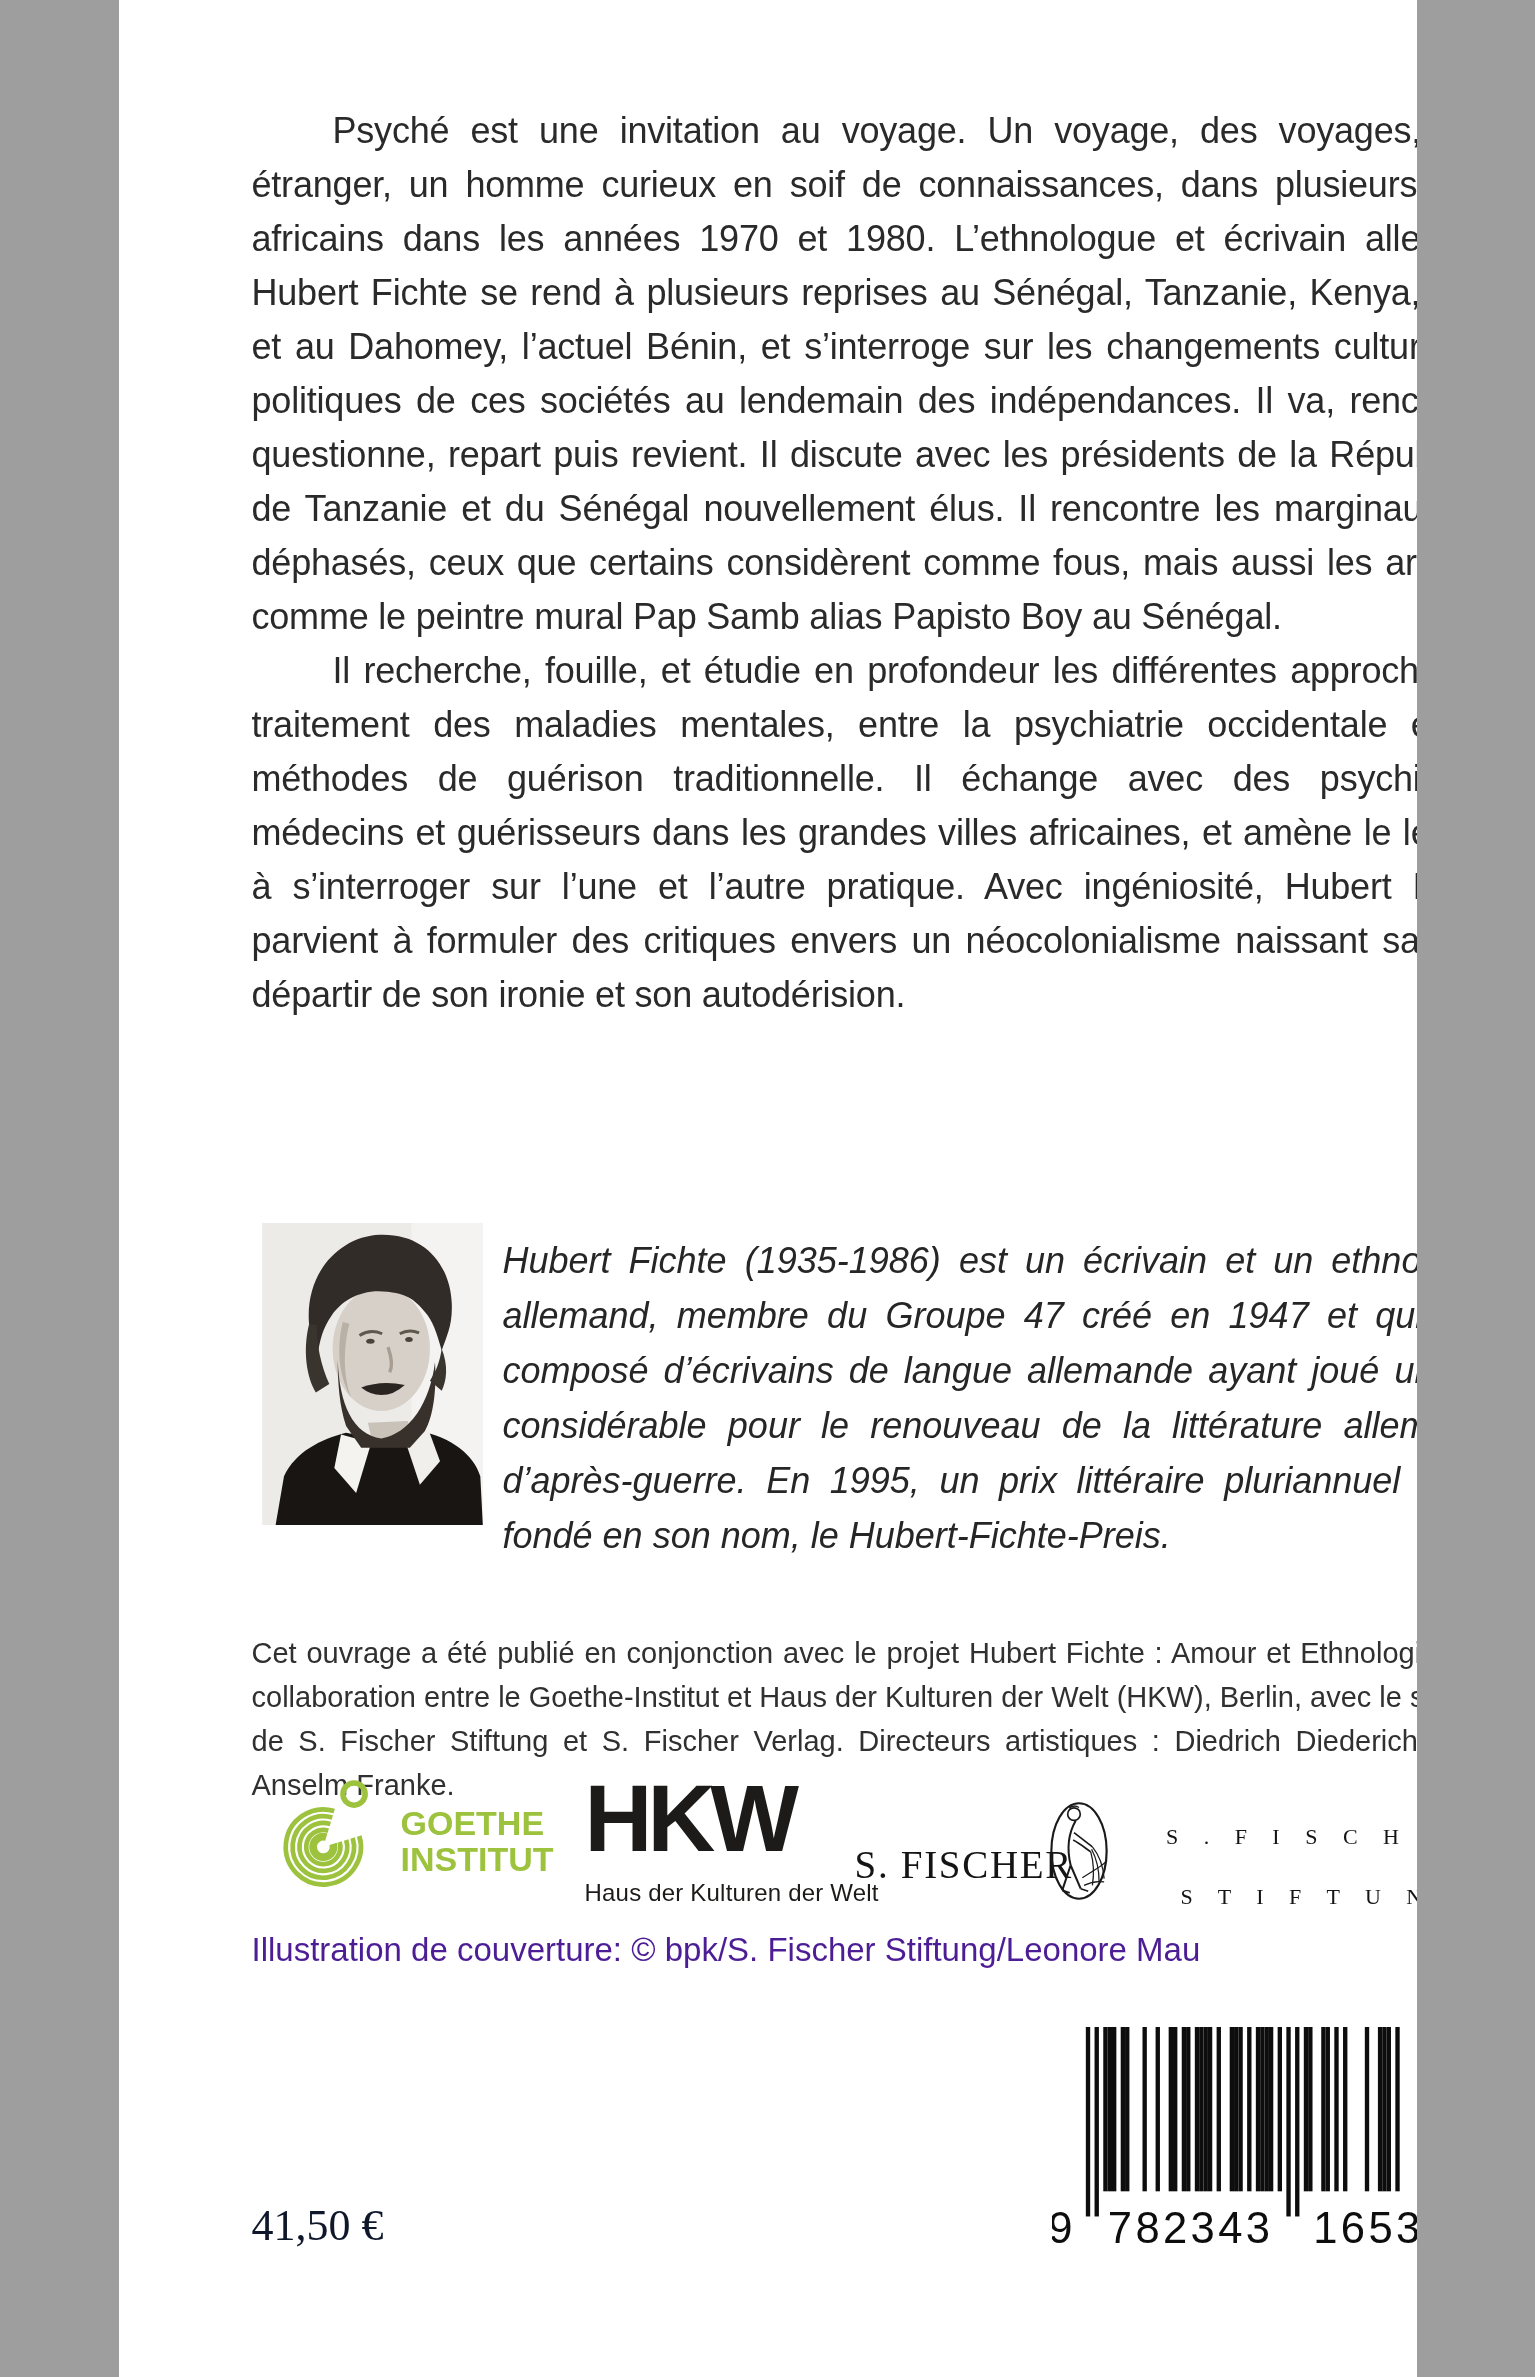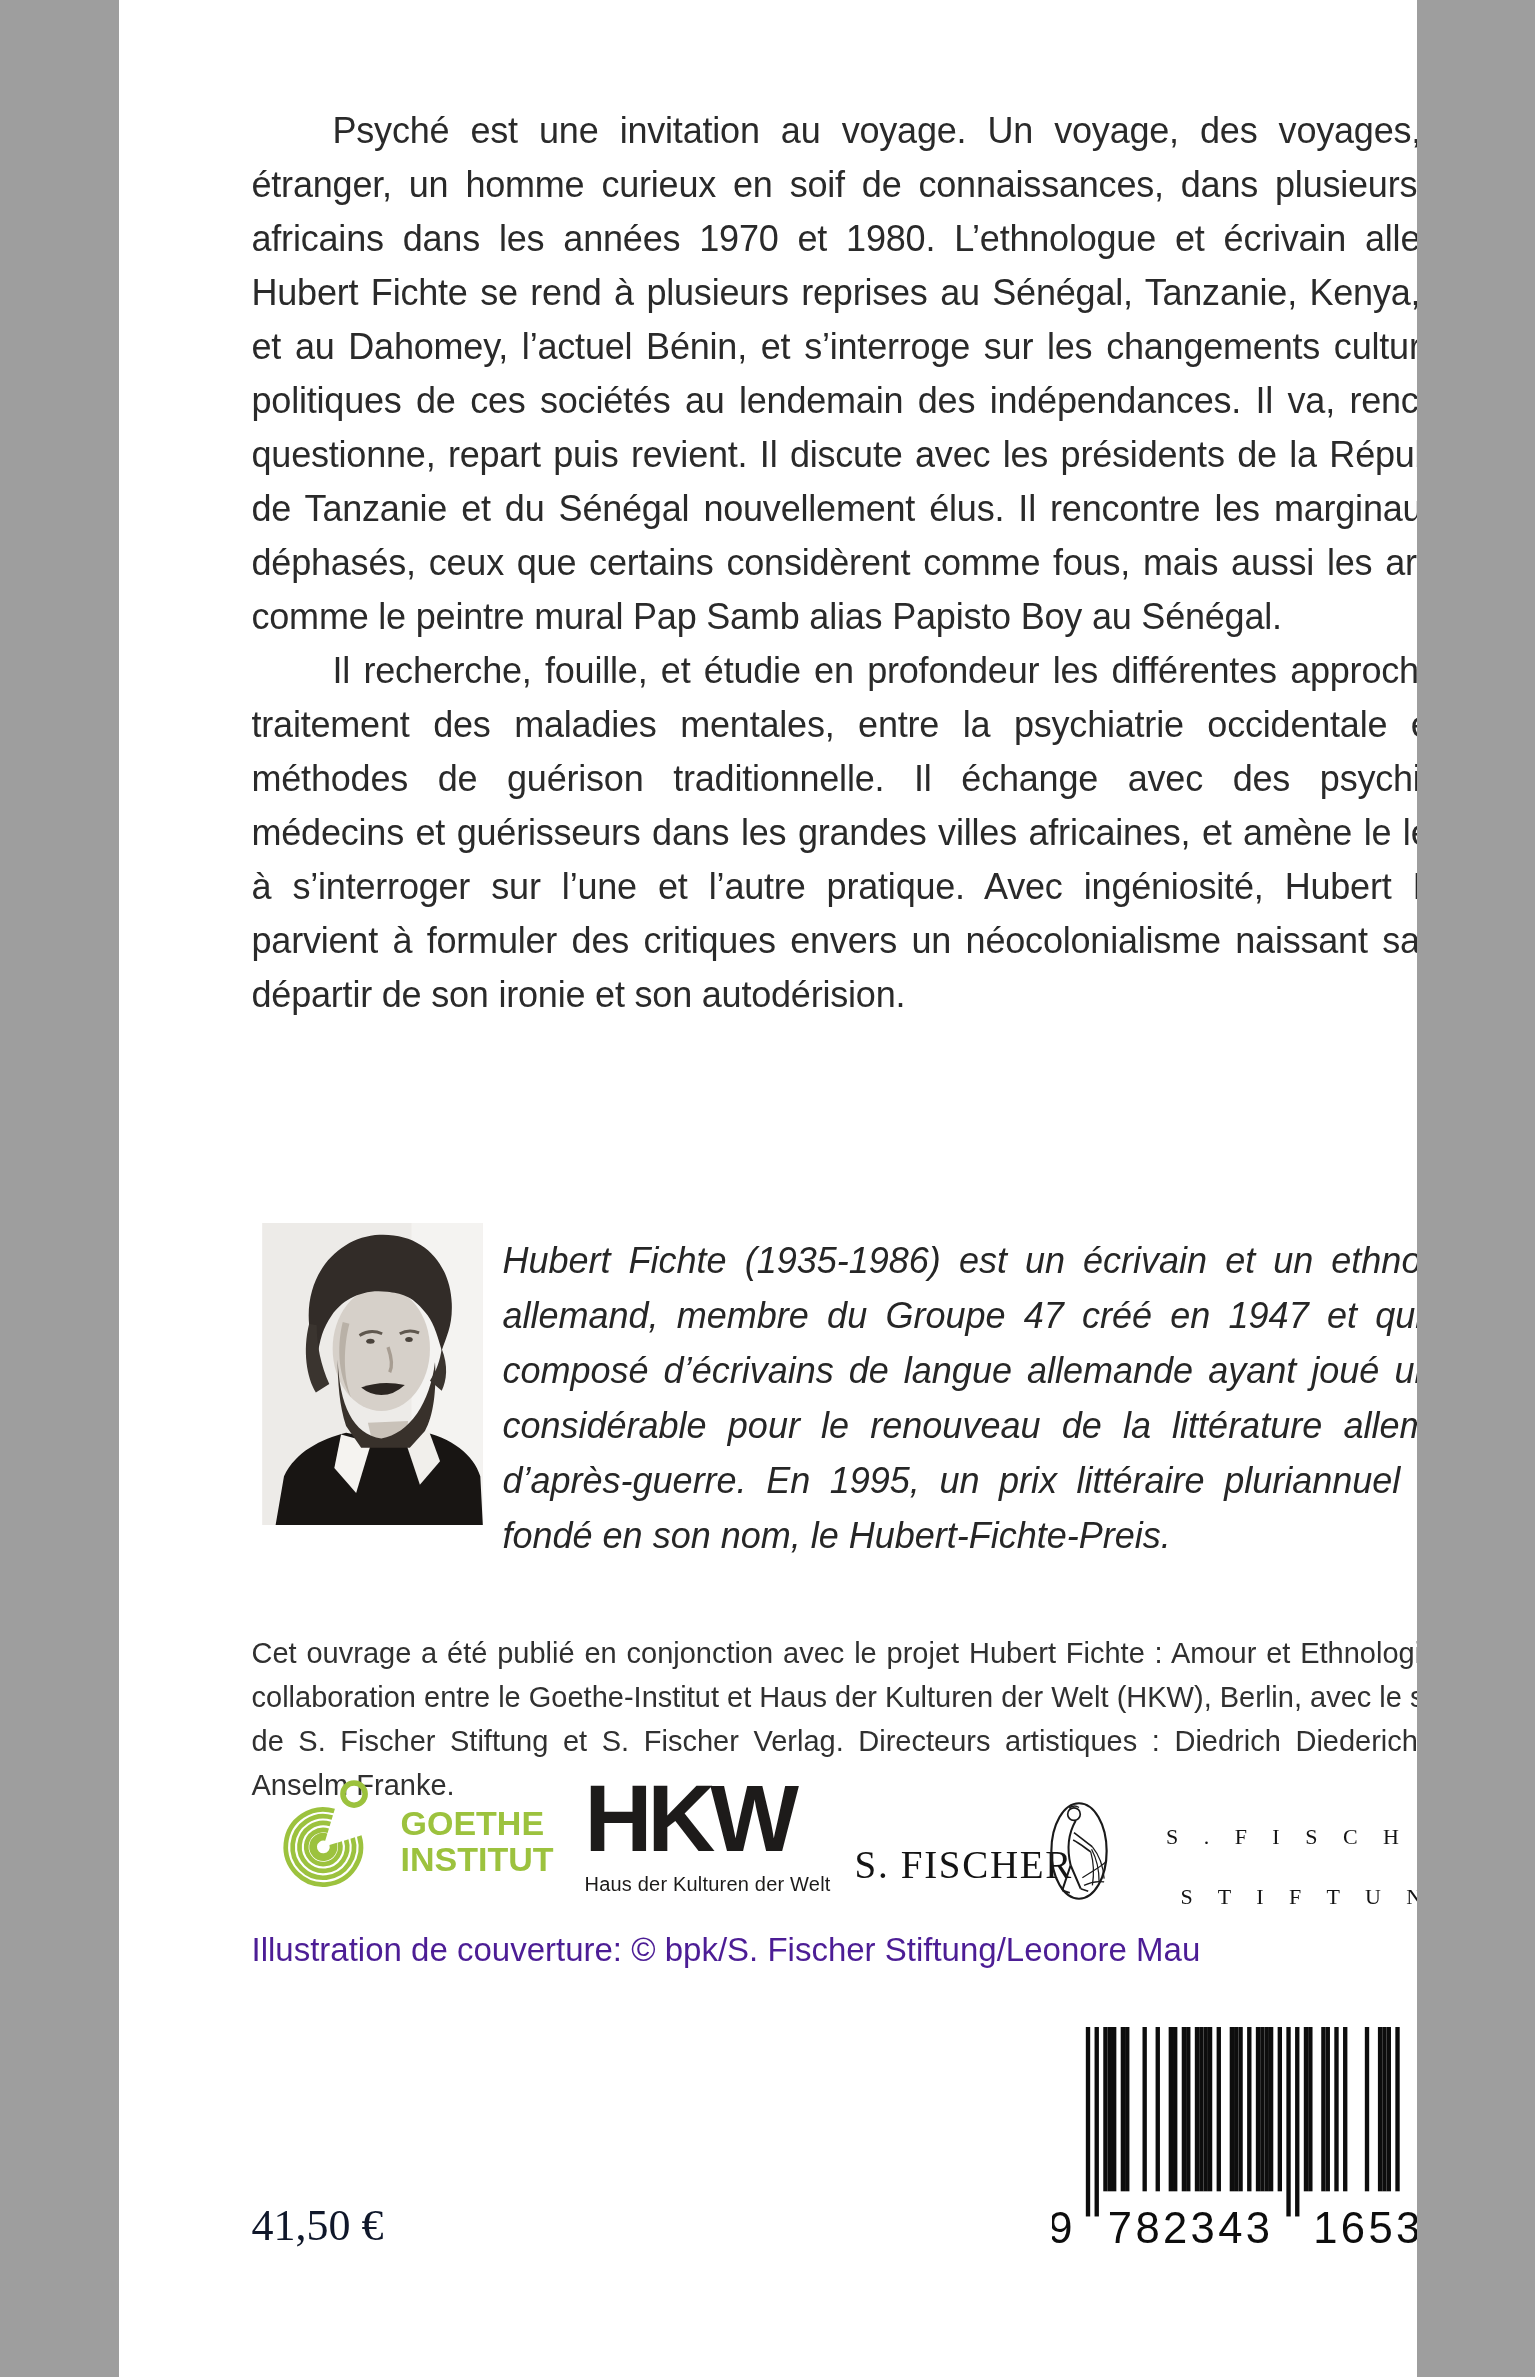--- a/index.html
+++ b/index.html
@@ -34,21 +34,21 @@
   .goethe-text{display:flex;flex-direction:column;}
   .goethe-text span{
     font-size:34px;font-weight:800;line-height:36px;letter-spacing:0;
     color:#9cc23e;
   }
   .hkw{position:absolute;left:466px;top:1782px;color:#1d1b1a;}
   .hkw-acronym{
     font-size:94px;font-weight:800;line-height:0.78;letter-spacing:-5px;
     font-family:"Liberation Sans",sans-serif;
   }
-  .hkw-sub{font-size:20px;letter-spacing:0.2px;margin-top:18px;color:#1d1b1a;}
+  .hkw-sub{font-size:24px;letter-spacing:0.2px;margin-top:24px;color:#1d1b1a;}
   .sfischer-word{
     position:absolute;left:736px;top:1842px;
     font-family:Liberation Serif, serif;font-size:39px;letter-spacing:1.7px;color:#141414;text-align:right;
   }
   .fisher-oval{position:absolute;left:913px;top:1784px;width:94px;height:134px;}
   .stiftung{
     position:absolute;left:1045px;top:1817px;width:327px;text-align:center;
     font-family:"Liberation Serif",serif;color:#141414;
   }
   .stiftung div{font-size:22px;letter-spacing:10px;line-height:40px;}

